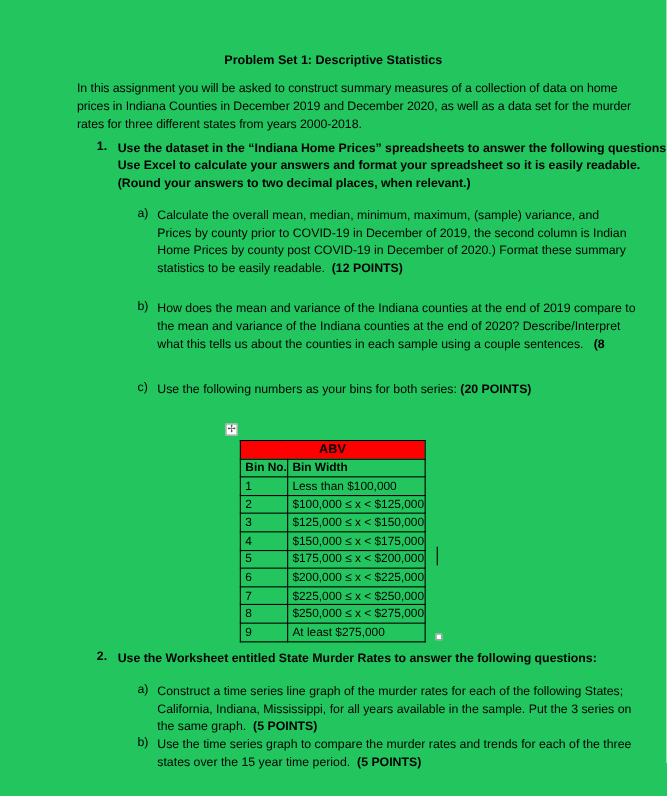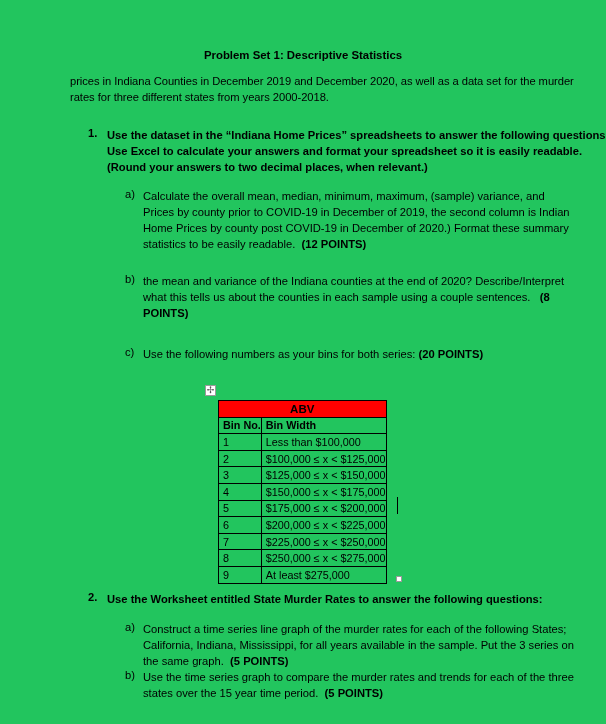--- a/index.html
+++ b/index.html
@@ -138,20 +138,21 @@
     }
   </style>
 </head>
 <body>
 
 <div class="page">
 
   <div class="title">Problem Set 1: Descriptive Statistics</div>
 
   <div class="intro">
+    <span class="line">In this assignment you will be asked to construct summary measures of a collection of data on home</span>
     <span class="line">prices in Indiana Counties in December 2019 and December 2020, as well as a data set for the murder</span>
     <span class="line">rates for three different states from years 2000-2018.</span>
   </div>
 
   <div class="q" style="top:127px;">
     <span class="num">1.</span>
     <div class="txt">
       <span class="line">Use the dataset in the “Indiana Home Prices” spreadsheets to answer the following questions.</span>
       <span class="line">Use Excel to calculate your answers and format your spreadsheet so it is easily readable.</span>
       <span class="line">(Round your answers to two decimal places, when relevant.)</span>
@@ -164,23 +165,23 @@
       <span class="line">Calculate the overall mean, median, minimum, maximum, (sample) variance, and</span>
       <span class="line">Prices by county prior to COVID-19 in December of 2019, the second column is Indian</span>
       <span class="line">Home Prices by county post COVID-19 in December of 2020.)  Format these summary</span>
       <span class="line"><span style="white-space: pre;">statistics to be easily readable.  </span><span class="pts" style="white-space: pre;">(12 POINTS)</span></span>
     </div>
   </div>
 
   <div class="sub" style="top:273px;">
     <span class="lbl">b)</span>
     <div class="txt">
+      <span class="line">How does the mean and variance of the Indiana counties at the end of 2019 compare to</span>
       <span class="line">the mean and variance of the Indiana counties at the end of 2020?  Describe/Interpret</span>
       <span class="line"><span style="white-space: pre; margin-top: 24px;">what this tells us about the counties in each sample using a couple sentences.   </span><span class="pts" style="white-space: pre;">(8</span></span>
-      <span class="line pts">POINTS)</span>
     </div>
   </div>
 
   <div class="sub" style="top:346px;">
     <span class="lbl">c)</span>
     <div class="txt">
       <span class="line"><span style="white-space: pre;">Use the following numbers as your bins for both series: </span><span class="pts" style="white-space: pre;">(20 POINTS)</span></span>
     </div>
   </div>
 

